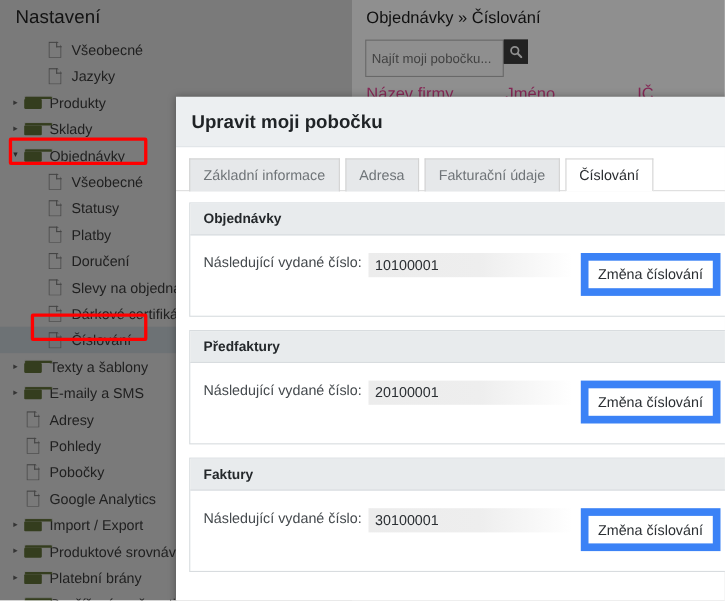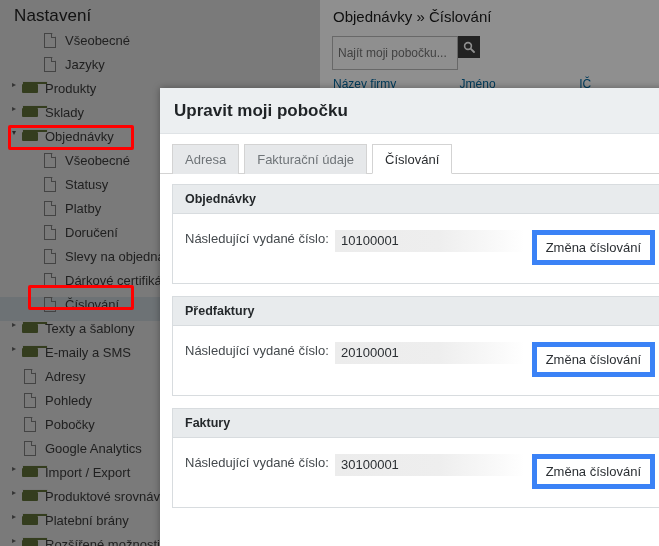--- a/index.html
+++ b/index.html
@@ -17,21 +17,21 @@
   .sidebar {
     position: absolute; left: 0; top: 0; width: 320px; height: 546px;
     background: #d9d9d9;
   }
   .sidebar-title {
     font-size: 17px; font-weight: normal; color: #222;
     padding: 6px 0 0 14px; letter-spacing: .1px;
   }
   .tree { margin-top: 7px; }
   .tree-row {
-    display: flex; align-items: flex-start; height: 24px;
+    display: flex; align-items: center; height: 24px;
     padding-left: 8px; position: relative;
   }
   .tree-row.selected { background: #c3ccd1; }
   .arrow {
     width: 12px; flex: 0 0 12px; text-align: center;
     font-size: 8px; color: #5e5e5e; line-height: 1;
   }
   .arrow.open { color: #4a4a4a; }
   .indent { flex: 0 0 20px; }
   .icon-wrap { flex: 0 0 20px; display: flex; align-items: center; justify-content: center; }
@@ -79,21 +79,21 @@
   }
   .bg-search-btn {
     width: 22px; height: 22px; background: #3d3d3d;
     display: flex; align-items: center; justify-content: center;
     border: 1px solid #3d3d3d; cursor: pointer;
   }
   .bg-table-head {
     position: absolute; left: 320px; top: 76px; right: 0; height: 22px;
     border-bottom: 1px solid #cfcfcf; display: flex; align-items: flex-start;
   }
-  .bg-th { font-size: 12px; color: #0369a1; padding-top: 1px; }
+  .bg-th { font-size: 15px; color: #ec4899; padding-top: 1px; }
   .bg-th.c1 { width: 140px; padding-left: 13px; }
   .bg-th.c2 { width: 120px; }
   .bg-th.c3 { width: 80px; }
 
   
   .dim-overlay {
     position: absolute; inset: 0; background: rgba(0,0,0,0.44);
   }
 
   
@@ -152,21 +152,21 @@
     line-height: 18px;
   }
   .field-value-wrap { flex: 1 1 auto; padding-right: 8px; }
   .field-value {
     height: 22px; line-height: 22px;
     font-size: 13px; color: #2b2f33; padding-left: 6px;
     background: linear-gradient(to right, #ececec 0%, #eeeeee 55%, #fafafa 88%, #ffffff 100%);
   }
   .btn-change {
     flex: 0 0 auto;
-    border: 5px solid #3b82f6; background: #ffffff;
+    border: 7px solid #3b82f6; background: #ffffff;
     font-size: 13px; color: #2b2f33; font-family: inherit;
     padding: 5px 9px; cursor: pointer; white-space: nowrap;
   }
 </style>
 </head>
 <body>
 
 <div id="screen">
 
   <div class="bg-layer">
@@ -431,20 +431,21 @@
 
   <div class="redbox" id="redbox-objednavky"></div>
   <div class="redbox" id="redbox-cislovani"></div>
 
   <div class="modal">
     <div class="modal-header">
       <div class="modal-title">Upravit moji pobočku</div>
     </div>
 
     <div class="tabs" id="tabs-container">
+        <div class="tab">Základní informace</div>
         <div class="tab">Adresa</div>
         <div class="tab">Fakturační údaje</div>
         <div class="tab active">Číslování</div>
       </div>
 
     <div class="modal-body" id="sections-container">
         <div class="panel">
           <div class="panel-head">Objednávky</div>
           <div class="panel-body">
             <div class="field-label">Následující vydané číslo:</div>

